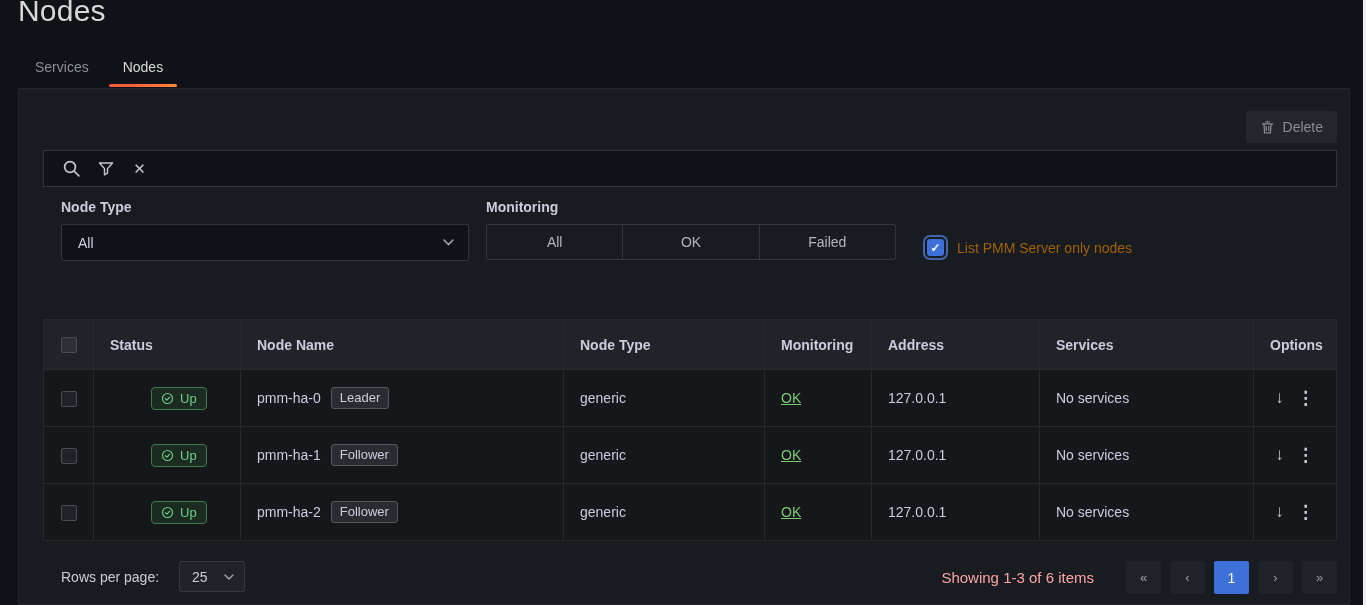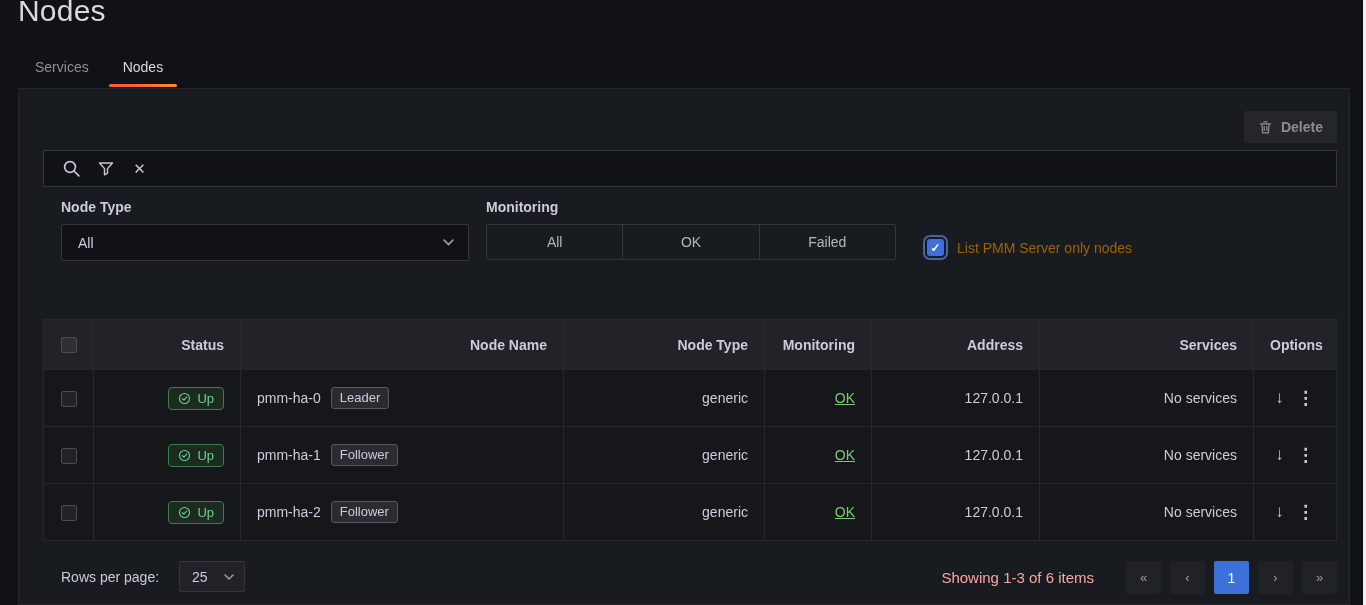--- a/index.html
+++ b/index.html
@@ -32,21 +32,21 @@
     position:absolute; top:88px; left:18px; width:1332px; bottom:0;
     background:#181b1f; border:1px solid #24262c;
   }
   .right-strip { position:absolute; right:0; top:0; width:3px; height:605px; background:#f2f2f2; }
 
   
   .toolbar { position:absolute; top:22px; left:24px; right:12px; height:34px; display:flex; justify-content:flex-end; }
   .btn-delete {
     display:flex; align-items:center; gap:8px; height:32px; padding:0 14px;
     background:#24262c; border:none; border-radius:2px; color:#8b8d94;
-    font-size:14px; font-weight:700; font-family:inherit; cursor:pointer;
+    font-size:14px; font-weight:400; font-family:inherit; cursor:pointer;
   }
   .btn-delete svg { width:15px; height:15px; }
 
   
   .filterbar {
     position:absolute; top:61px; left:24px; right:12px; height:37px;
     background:#111217; border:1px solid #34363d;
     display:flex; align-items:center; padding:0 14px 0 18px;
   }
   .filterbar input {
@@ -81,21 +81,21 @@
     width:17px; height:17px; background:#3d71d9; border-radius:3px;
     display:flex; align-items:center; justify-content:center;
     color:#fff; font-size:12px; font-weight:700; line-height:1;
     outline:2px solid rgba(79,126,217,.75); outline-offset:2px;
   }
   .cb-label { font-size:14px; font-weight:500; color:#a16207; }
 
   
   .tablewrap { position:absolute; top:230px; left:24px; right:12px; }
   table { width:100%; border-collapse:collapse; table-layout:fixed; }
-  th, td { border:1px solid #26282e; font-size:14px; text-align:right; padding:0 16px; }
+  th, td { border:1px solid #26282e; font-size:14px; text-align:left; padding:0 16px; }
   thead th { background:#212329; height:50px; font-weight:700; color:#ccccdc; }
   tbody td { background:#15171b; height:57px; color:#ccccdc; }
   .col-check { width:50px; text-align:center; padding:0; }
   .cb {
     width:16px; height:16px; border:1px solid #4a4c54; border-radius:2px;
     background:#212329; display:inline-block; vertical-align:middle; cursor:pointer;
   }
   thead .cb { background:#2e3036; }
   .badge-up {
     display:inline-flex; align-items:center; gap:6px;

